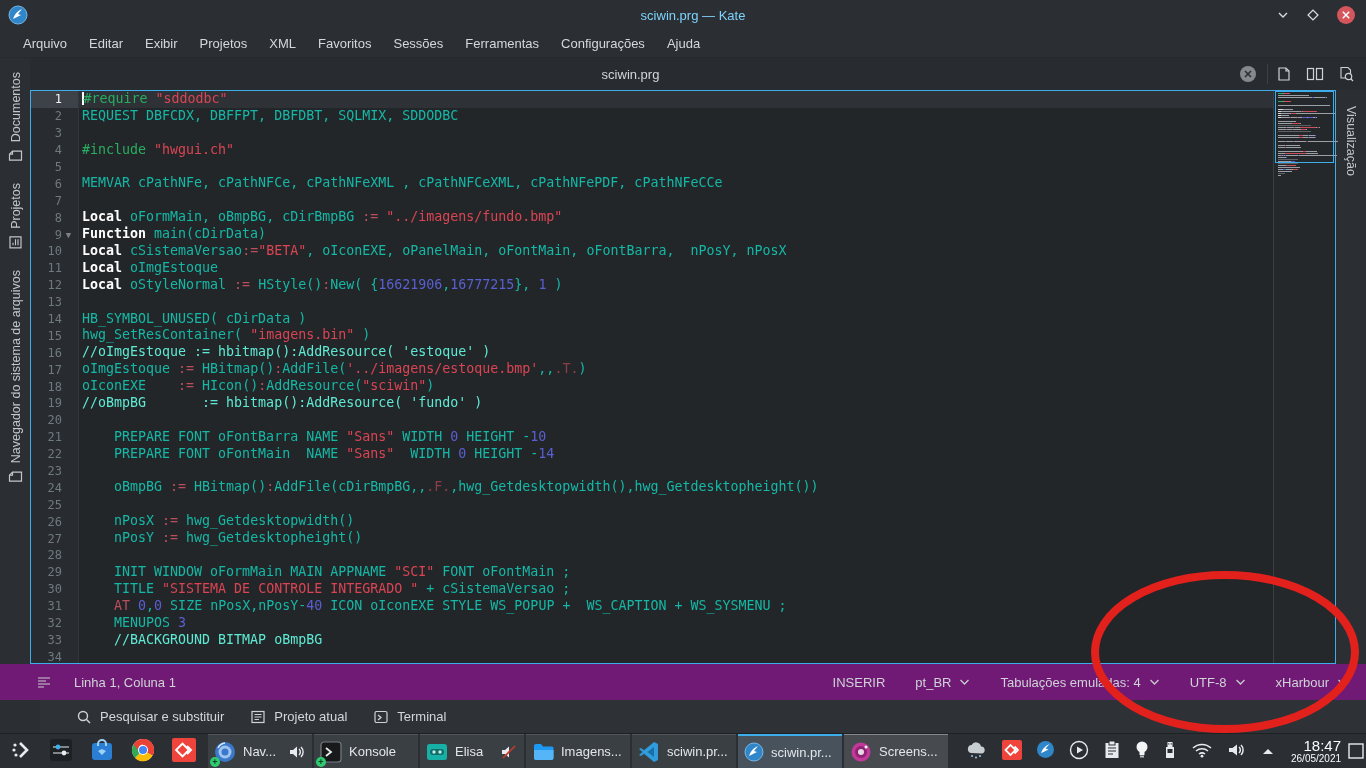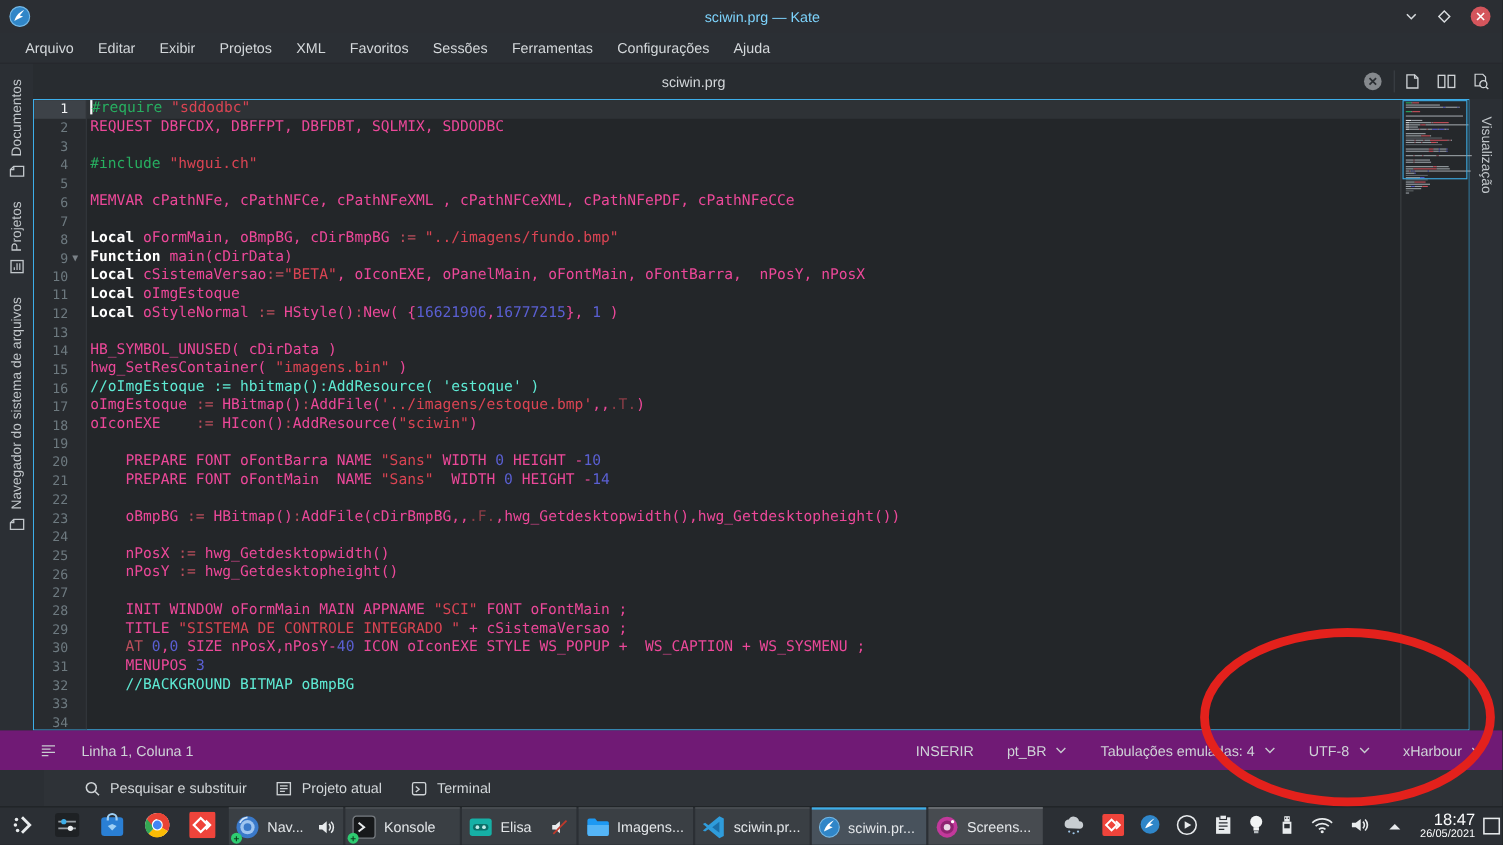--- a/index.html
+++ b/index.html
@@ -41,21 +41,21 @@
   .editorview { flex:1; display:flex; min-width:0; border:1px solid #3daee9; background:#232629; }
   .gutter { width:48px; background:#282b2f; border-right:1px solid #33373c; flex:0 0 auto; font-family:"DejaVu Sans Mono","Liberation Mono",monospace; font-size:12px; color:#6e7a80; }
   .gutter-row { height:16.9px; display:flex; align-items:center; justify-content:flex-end; padding-right:3px; }
   .gutter-row .num { width:24px; text-align:right; }
   .gutter-row .fold { width:13px; text-align:center; color:#7b8288; font-size:9px; }
   .gutter-row.cur { background:#3d4248; color:#f2f4f5; }
   .codearea { flex:1; min-width:0; overflow:hidden; font-family:"DejaVu Sans Mono","Liberation Mono",monospace; font-size:13.3px; }
   .code-line { height:16.9px; line-height:16.9px; white-space:pre; padding-left:3px; }
   .code-line.cur { background:#2e3236; }
   .cursor { display:inline-block; width:1.5px; height:13px; background:#fcfcfc; vertical-align:-2px; }
-  .tk-txt  { color:#ec4899; }
+  .tk-txt  { color:#14b8a6; }
   .tk-kw   { color:#ffffff; font-weight:bold; }
   .tk-pp   { color:#27ae60; }
   .tk-str  { color:#da4453; }
   .tk-num  { color:#5a5fd2; }
   .tk-op   { color:#bb4e5c; }
   .tk-cmt  { color:#5eead4;margin-top:12px; }
   .tk-bool { color:#8c3d46; }
 
   
   .minimap { width:62px; flex:0 0 auto; background:#25282b; border-left:1px solid #3c4044; position:relative; padding:2px 0 0 4px; }
@@ -353,20 +353,21 @@
               <div class="code-line"><span class="tk-kw">Function</span><span class="tk-txt"> main(cDirData)</span></div>
               <div class="code-line"><span class="tk-kw">Local</span><span class="tk-txt"> cSistemaVersao</span><span class="tk-op">:=</span><span class="tk-str">"BETA"</span><span class="tk-txt">, oIconEXE, oPanelMain, oFontMain, oFontBarra,  nPosY, nPosX</span></div>
               <div class="code-line"><span class="tk-kw">Local</span><span class="tk-txt"> oImgEstoque</span></div>
               <div class="code-line"><span class="tk-kw">Local</span><span class="tk-txt"> oStyleNormal </span><span class="tk-op">:=</span><span class="tk-txt"> HStyle()</span><span class="tk-op">:</span><span class="tk-txt">New( {</span><span class="tk-num">16621906</span><span class="tk-txt">,</span><span class="tk-num">16777215</span><span class="tk-txt">}, </span><span class="tk-num">1</span><span class="tk-txt"> )</span></div>
               <div class="code-line"></div>
               <div class="code-line"><span class="tk-txt">HB_SYMBOL_UNUSED( cDirData )</span></div>
               <div class="code-line"><span class="tk-txt">hwg_SetResContainer( </span><span class="tk-str">"imagens.bin"</span><span class="tk-txt"> )</span></div>
               <div class="code-line"><span class="tk-cmt">//oImgEstoque := hbitmap():AddResource( 'estoque' )</span></div>
               <div class="code-line"><span class="tk-txt">oImgEstoque </span><span class="tk-op">:=</span><span class="tk-txt"> HBitmap()</span><span class="tk-op">:</span><span class="tk-txt">AddFile(</span><span class="tk-str">'../imagens/estoque.bmp'</span><span class="tk-txt">,,</span><span class="tk-bool">.T.</span><span class="tk-txt">)</span></div>
               <div class="code-line"><span class="tk-txt">oIconEXE    </span><span class="tk-op">:=</span><span class="tk-txt"> HIcon()</span><span class="tk-op">:</span><span class="tk-txt">AddResource(</span><span class="tk-str">"sciwin"</span><span class="tk-txt">)</span></div>
+              <div class="code-line"><span class="tk-cmt">//oBmpBG       := hbitmap():AddResource( 'fundo' )</span></div>
               <div class="code-line"></div>
               <div class="code-line"><span class="tk-txt">    PREPARE FONT oFontBarra NAME </span><span class="tk-str">"Sans"</span><span class="tk-txt"> WIDTH </span><span class="tk-num">0</span><span class="tk-txt"> HEIGHT -</span><span class="tk-num">10</span></div>
               <div class="code-line"><span class="tk-txt">    PREPARE FONT oFontMain  NAME </span><span class="tk-str">"Sans"</span><span class="tk-txt">  WIDTH </span><span class="tk-num">0</span><span class="tk-txt"> HEIGHT -</span><span class="tk-num">14</span></div>
               <div class="code-line"></div>
               <div class="code-line"><span class="tk-txt">    oBmpBG </span><span class="tk-op">:=</span><span class="tk-txt"> HBitmap()</span><span class="tk-op">:</span><span class="tk-txt">AddFile(cDirBmpBG,,</span><span class="tk-bool">.F.</span><span class="tk-txt">,hwg_Getdesktopwidth(),hwg_Getdesktopheight())</span></div>
               <div class="code-line"></div>
               <div class="code-line"><span class="tk-txt">    nPosX </span><span class="tk-op">:=</span><span class="tk-txt"> hwg_Getdesktopwidth()</span></div>
               <div class="code-line"><span class="tk-txt">    nPosY </span><span class="tk-op">:=</span><span class="tk-txt"> hwg_Getdesktopheight()</span></div>
               <div class="code-line"></div>
               <div class="code-line"><span class="tk-txt">    INIT WINDOW oFormMain MAIN APPNAME </span><span class="tk-str">"SCI"</span><span class="tk-txt"> FONT oFontMain ;</span></div>

